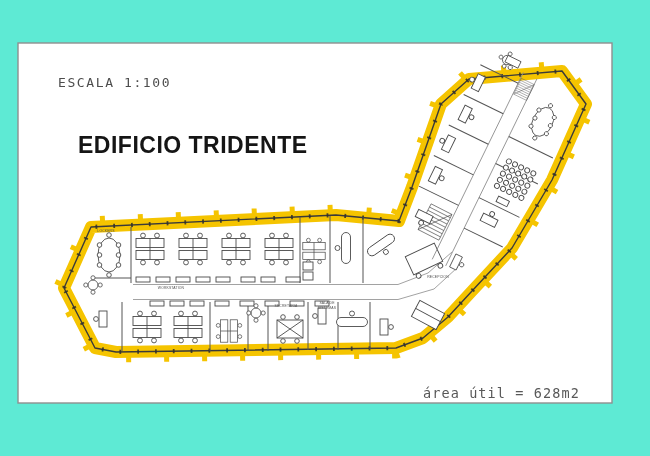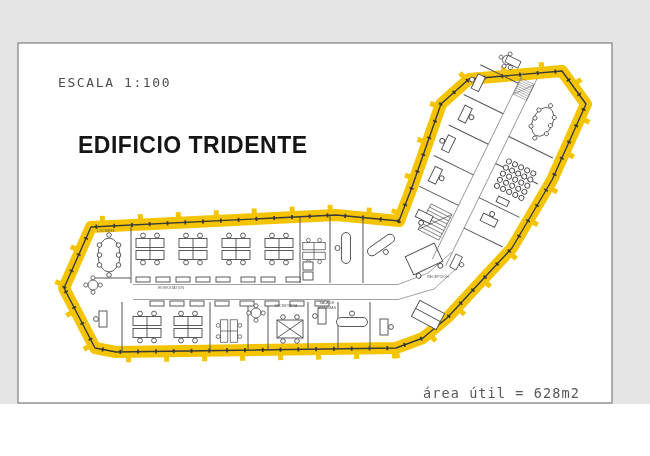--- a/index.html
+++ b/index.html
@@ -1,16 +1,16 @@
 <!DOCTYPE html>
 <html><head>
 <meta charset="utf-8">
 <style>
   html,body{margin:0;padding:0;background:#ffffff;}
-  .canvas{position:relative;width:650px;height:404px;background:#e5e5e5;overflow:hidden;
+  .canvas{position:relative;width:650px;height:456px;background:#5eead4;overflow:hidden;
           font-family:"Liberation Sans",sans-serif;}
   svg{position:absolute;left:0;top:0;}
   .furn{fill:#ffffff;stroke:#4a4a4a;stroke-width:.9;}
   .part{stroke:#555555;stroke-width:1;fill:none;}
   .corr{stroke:#8a8a8a;stroke-width:.8;fill:none;}
   .hatch{stroke:#4a4a4a;stroke-width:.7;fill:none;}
   .roomlabel{font-size:3.4px;fill:#4f4f4f;text-anchor:middle;
              font-family:"Liberation Sans",sans-serif;letter-spacing:.15px;}
   .title{font-family:"Liberation Sans",sans-serif;font-weight:bold;font-size:23px;
          fill:#151515;letter-spacing:.5px;}

